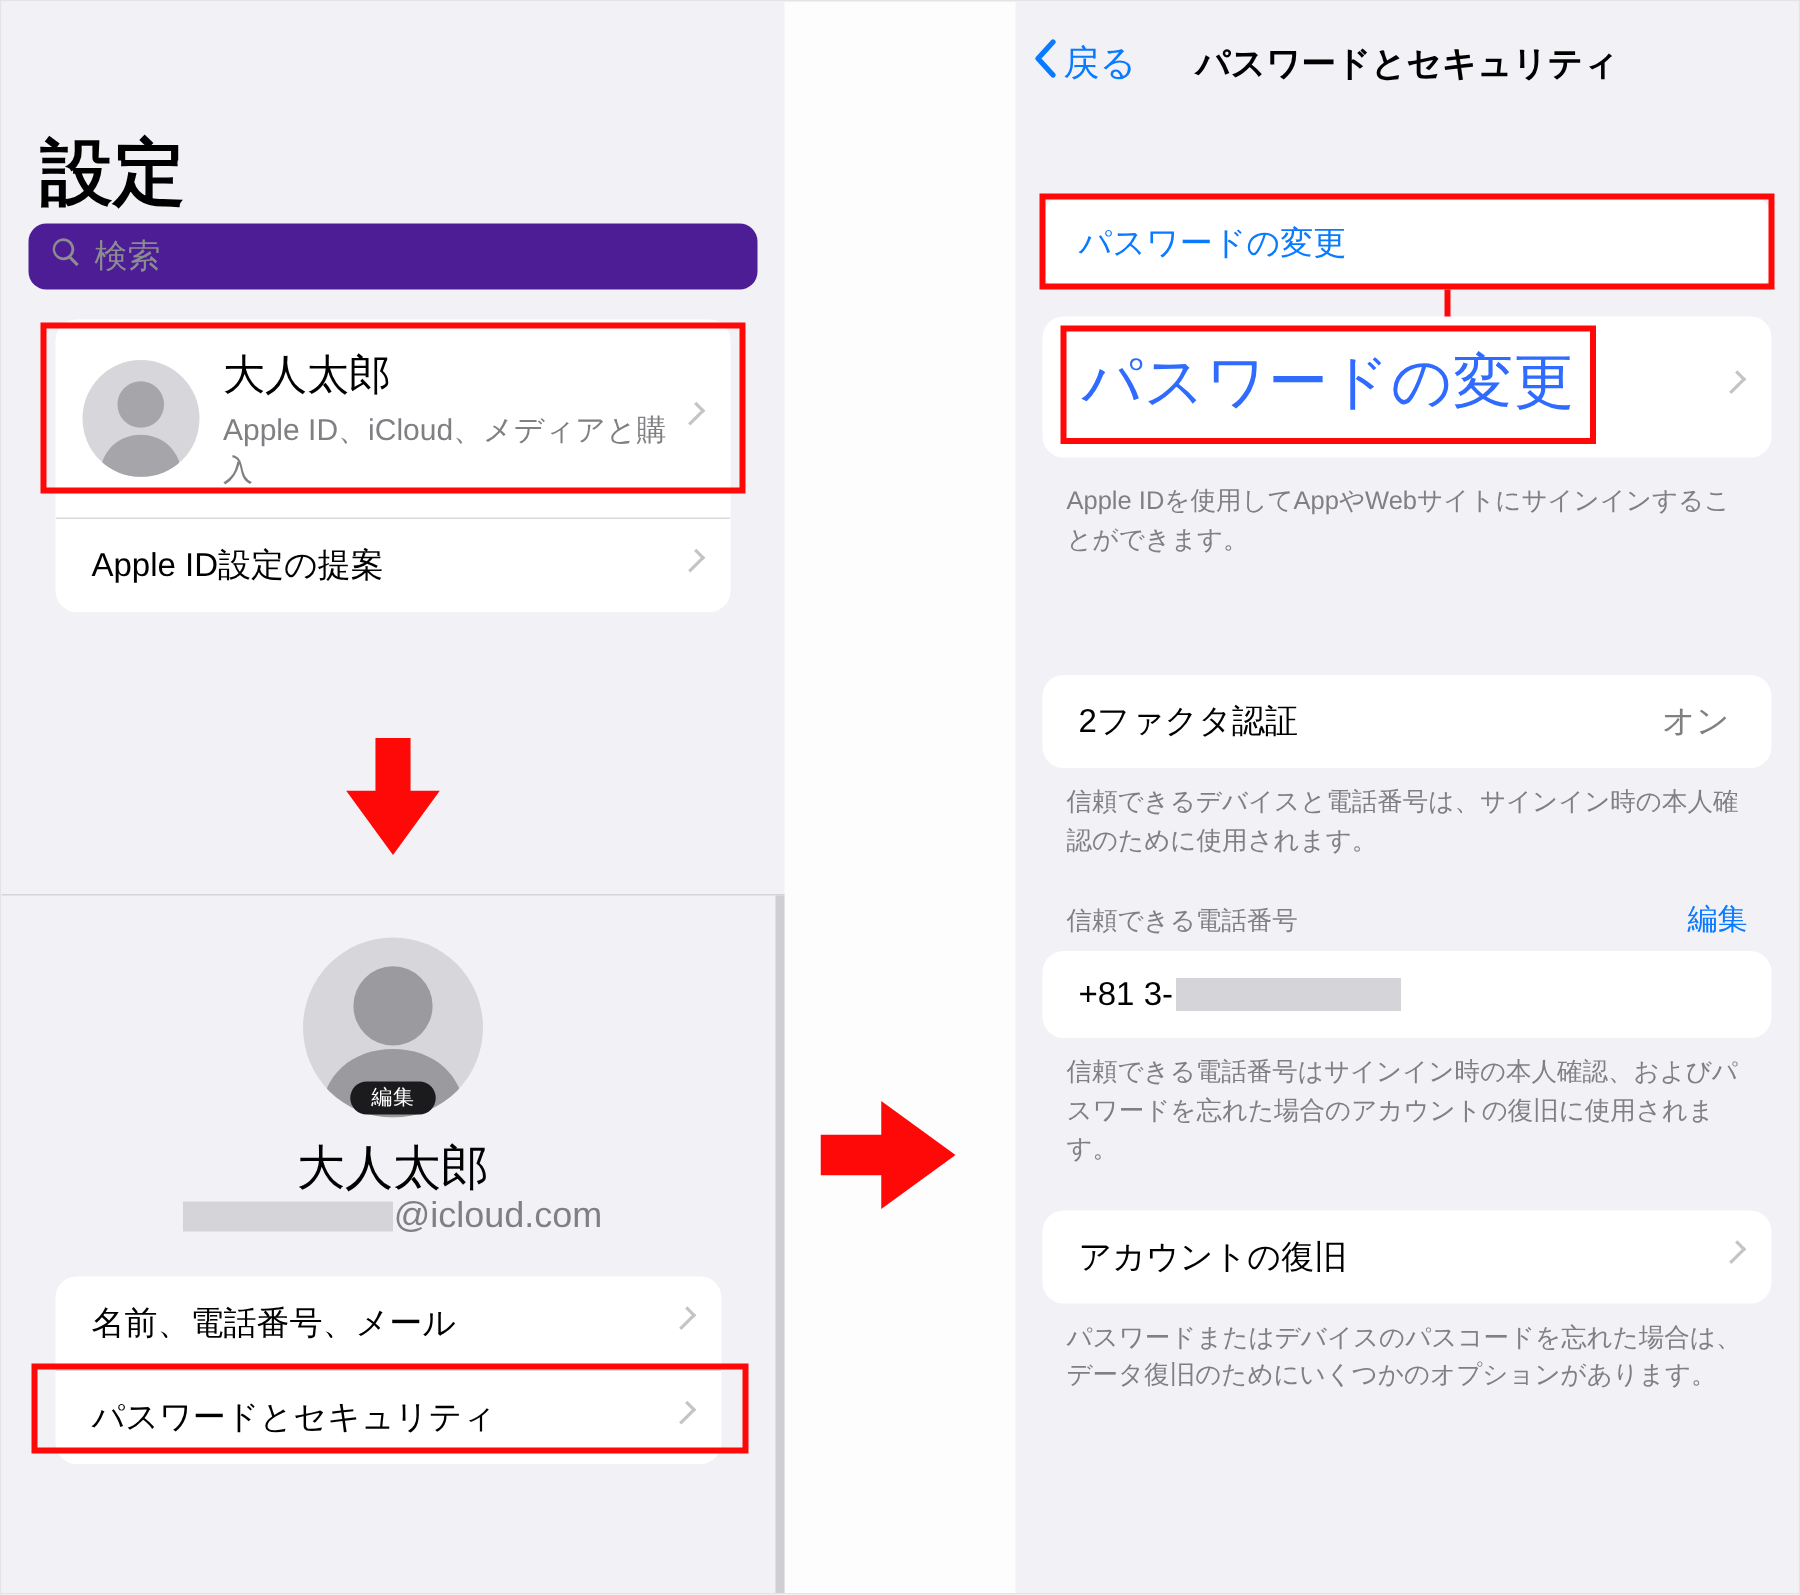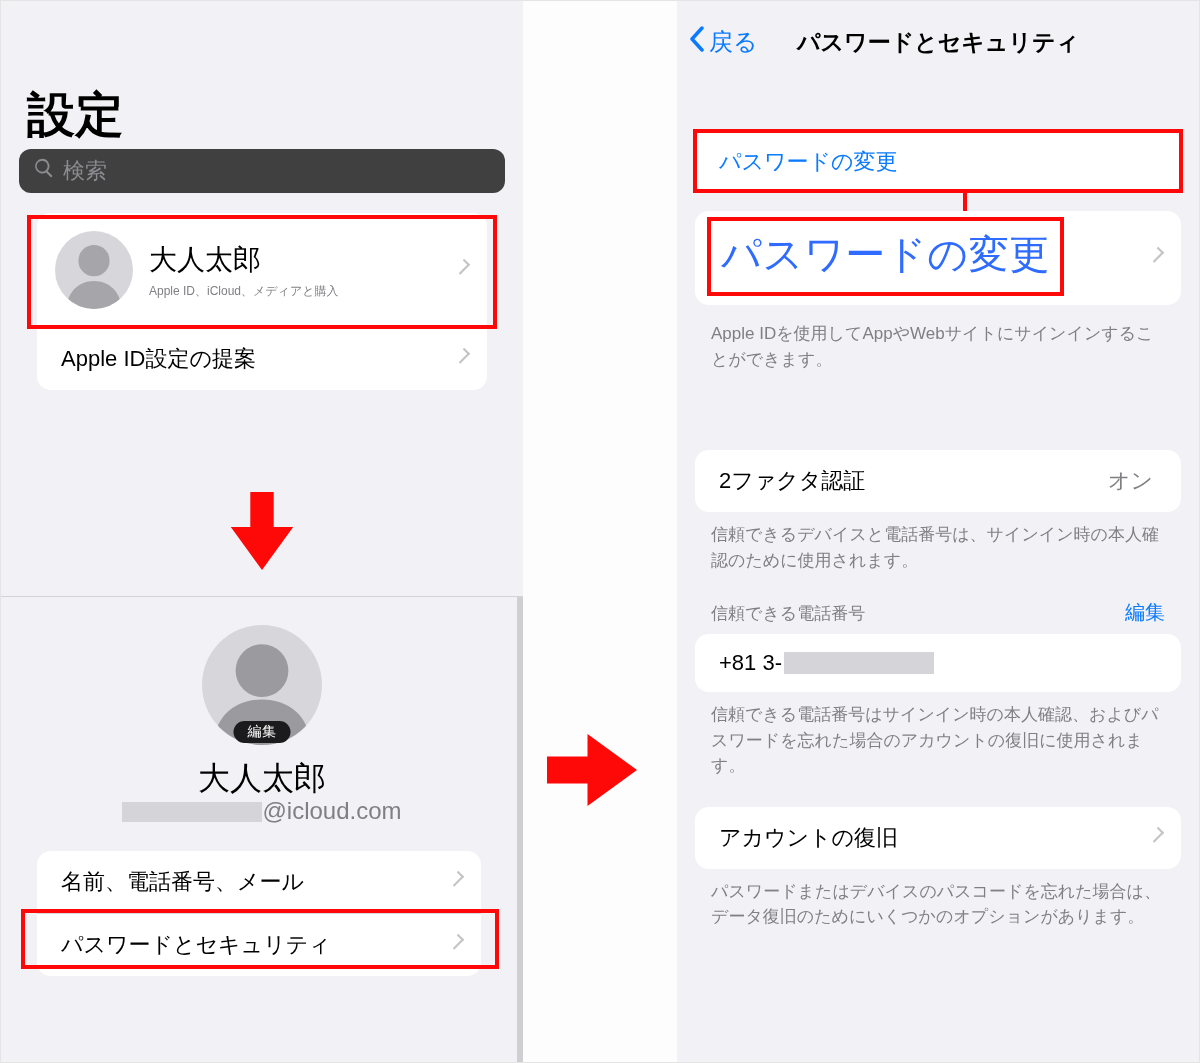--- a/index.html
+++ b/index.html
@@ -74,37 +74,37 @@
   .hl{position:absolute;border:4px solid var(--hi-red);pointer-events:none;}
 
   
   .s1{position:relative;height:482px;}
   .s1-title{
     position:absolute;left:26px;top:82px;
     font-size:48px;font-weight:700;letter-spacing:.5px;
   }
   .s1-search{
     position:absolute;left:18px;right:18px;top:148px;height:44px;
-    background:#404040;border-radius:12px;
+    background:#4c1d95;border-radius:12px;
     display:flex;align-items:center;padding:0 14px;color:#8b8b90;font-size:22px;
   }
   .s1-search svg{width:22px;height:22px;margin-right:8px;fill:#8b8b90;}
   .s1-group{position:absolute;left:18px;right:18px;top:212px;}
   .profile-cell{
     display:flex;align-items:center;padding:18px 24px 18px 18px;gap:16px;
     border-bottom:1px solid var(--ios-sep);
     position:relative;
   }
   .avatar-sm{
     width:78px;height:78px;border-radius:50%;background:#d7d7db;
     display:flex;align-items:center;justify-content:center;overflow:hidden;
   }
   .avatar-sm svg{width:78px;height:78px;}
   .pc-name{font-size:28px;font-weight:400;}
-  .pc-sub{font-size:12px;color:var(--ios-sub);margin-top:4px;}
+  .pc-sub{font-size:20px;color:var(--ios-sub);margin-top:4px;}
 
   
   .down-arrow{
     position:absolute;left:222px;top:490px;width:78px;height:80px;
   }
   .down-arrow svg{width:100%;height:100%;}
 
   
   .s2{position:absolute;left:0;right:0;top:595px;bottom:0;border-top:1px solid #d4d4d8;}
   .vrule{position:absolute;right:0;top:0;bottom:0;width:6px;background:#cfcfd3;}

